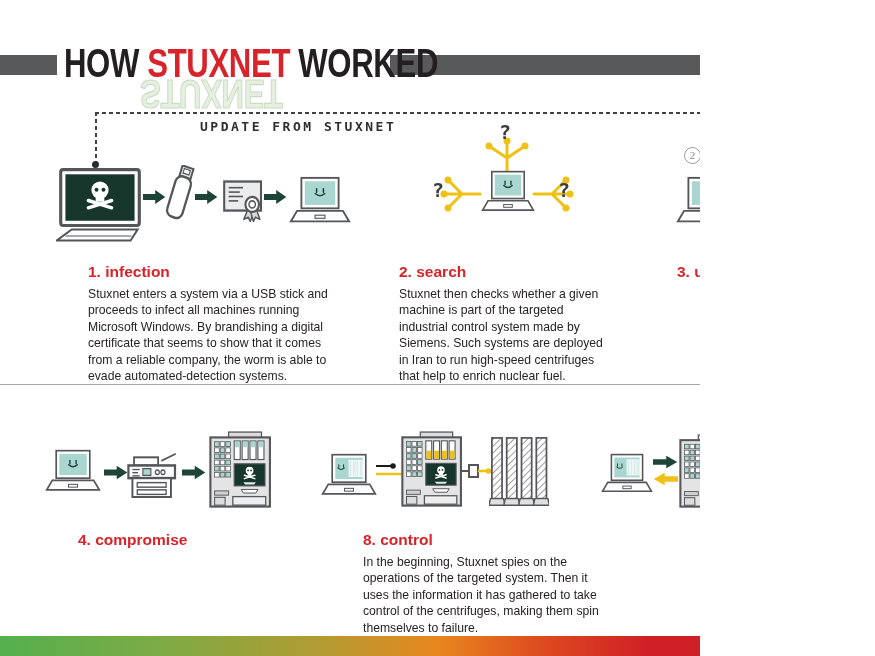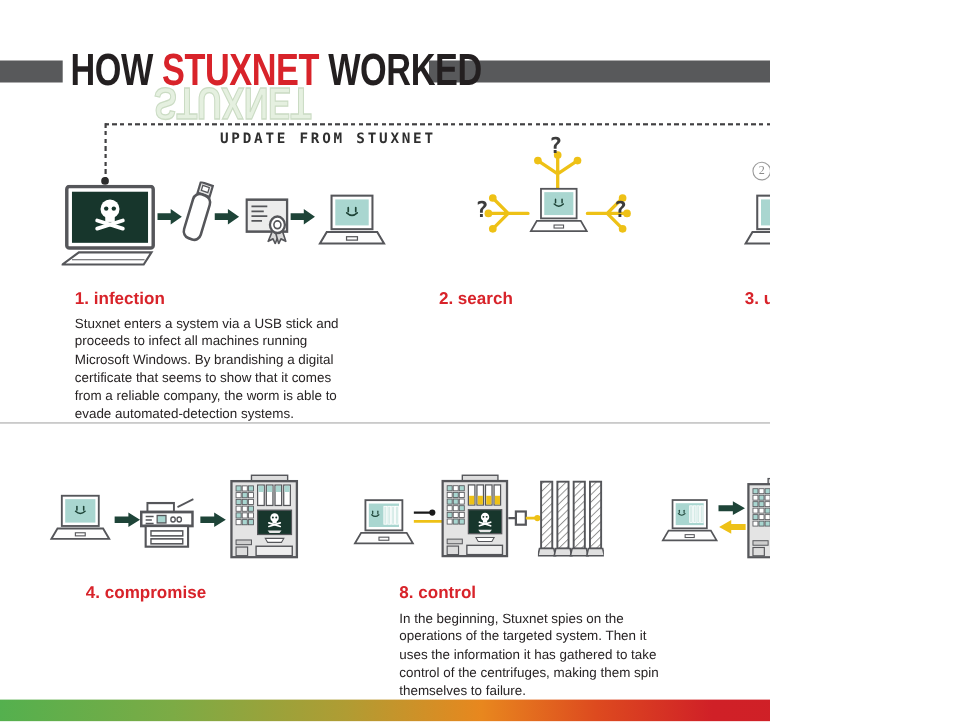--- a/index.html
+++ b/index.html
@@ -223,26 +223,27 @@
           <path d="M62.5 55.5 v4.7250000000000005"></path>
     <path d="M51.7 61.8 Q58 67.65 64.3 61.8"></path>
         </g>
     <path d="M46 82 h24 l-3 5 h-18 Z" fill="#fff" stroke="#55565a" stroke-width="1.4"></path>
     <rect x="8" y="84" width="20" height="6" fill="#cfcfcf" stroke="#55565a" stroke-width="1.3"></rect>
     <rect x="8" y="93" width="15" height="11" fill="#ddd" stroke="#55565a" stroke-width="1.5"></rect>
     <rect x="34" y="92" width="47" height="12" fill="#eee" stroke="#55565a" stroke-width="1.8"></rect>
       </svg>
     </div>
 
-  <div class="abs" style="left:68px;top:263px;width:242px">
+  <div class="abs" style="left:88px;top:263px;width:242px">
     <div class="step-h">1. infection</div>
     <div class="step-b">Stuxnet enters a system via a USB stick and proceeds to infect all machines running Microsoft Windows. By brandishing a digital certificate that seems to show that it comes from a reliable company, the worm is able to evade automated-detection systems.</div>
   </div>
   <div class="abs" style="left:399px;top:263px;width:210px">
     <div class="step-h">2. search</div>
+    <div class="step-b">Stuxnet then checks whether a given machine is part of the targeted industrial control system made by Siemens. Such systems are deployed in Iran to run high-speed centrifuges that help to enrich nuclear fuel.</div>
   </div>
   <div class="abs" style="left:677px;top:263px;width:180px">
     <div class="step-h">3. update</div>
   </div>
 
   <div class="abs" id="divider"></div>
 
   <div class="abs ico" style="left:45px;top:449px;width:56px;height:46px">
       <svg viewBox="0 0 100 82" xmlns="http://www.w3.org/2000/svg" preserveAspectRatio="none">
     <rect x="20" y="3" width="60" height="49" fill="#fff" stroke="#55565a" stroke-width="3"></rect>

